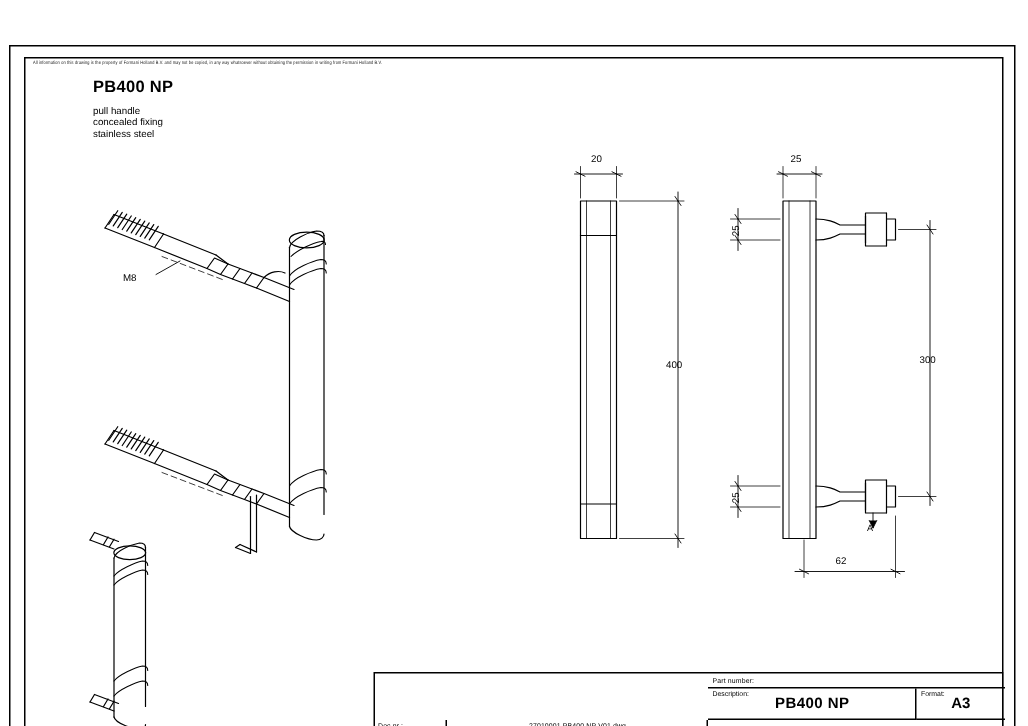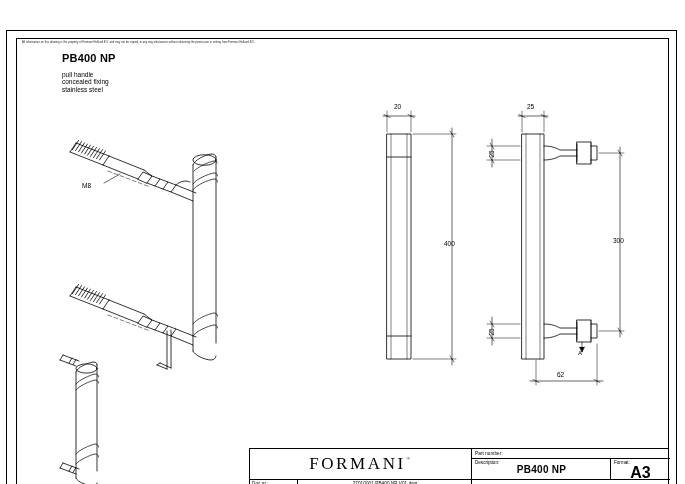--- a/index.html
+++ b/index.html
@@ -186,21 +186,21 @@
   .tb-format-lab {
     position: absolute;
     left: 3px; top: 1px;
     font-size: 4.6px;
   }
   .tb-format-val {
     position: absolute;
     left: 0; top: 5px;
     width: 59px;
     text-align: center;
-    font-size: 16px;
+    font-size: 10px;
     font-weight: bold;
   }
   .tb-footer {
     position: absolute;
     left: 0; top: 46px;
     width: 420px;
     text-align: center;
     font-size: 4px;
     letter-spacing: 0.1px;
     white-space: nowrap;
@@ -419,25 +419,20 @@
 
   <div class="dim-label" style="left:527px; top:79px;">25</div>
   <div class="dim-label vert" style="left:484px; top:123px; width:14px;">25</div>
   <div class="dim-label vert" style="left:484px; top:301px; width:14px;">25</div>
   <div class="dim-label" style="left:613px; top:213px;">300</div>
   <div class="dim-label" style="left:557px; top:347px;">62</div>
   <div class="dim-label" style="left:578px; top:326px; font-size:6px;">A</div>
 
   <div class="tb">
 
-    <div class="tb-logo-cell">
-      <div class="tb-logo">
-        <span>FORMANI</span><sup>®</sup>
-      </div>
-    </div>
 
     <div class="tb-row2">
       <div class="cellseg" style="left:0; width:48px;">
         <span class="tbtxt">Doc nr.:</span>
       </div>
       <div class="cellseg last" style="left:48px; width:174px; justify-content:center; padding-left:0;">
         <span class="tbtxt">27010001 PB400 NP V01.dwg</span>
       </div>
     </div>
 

